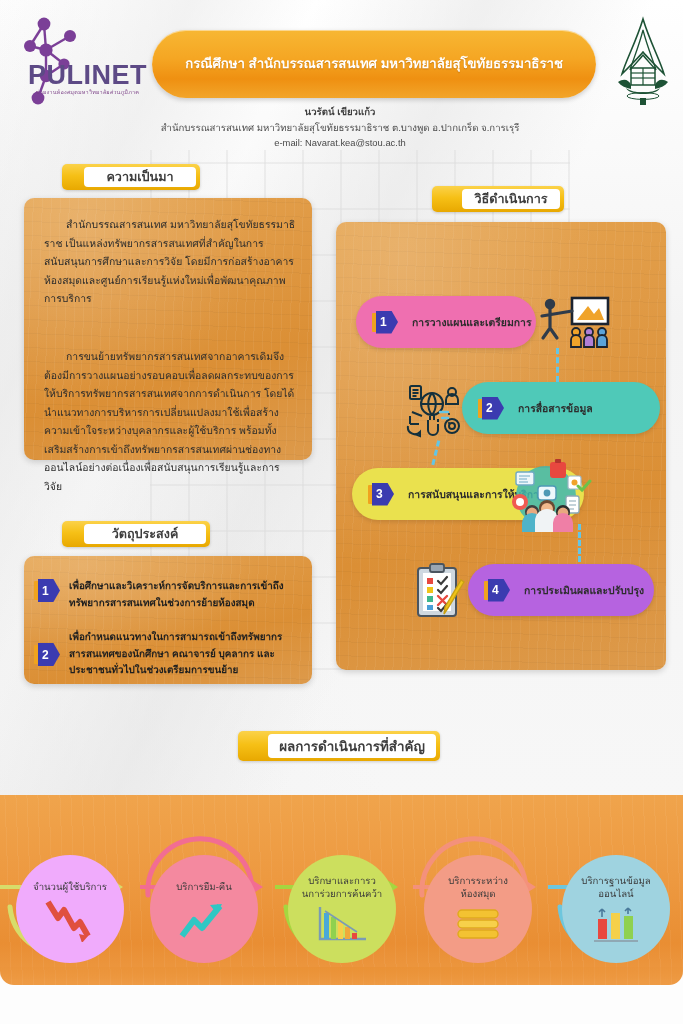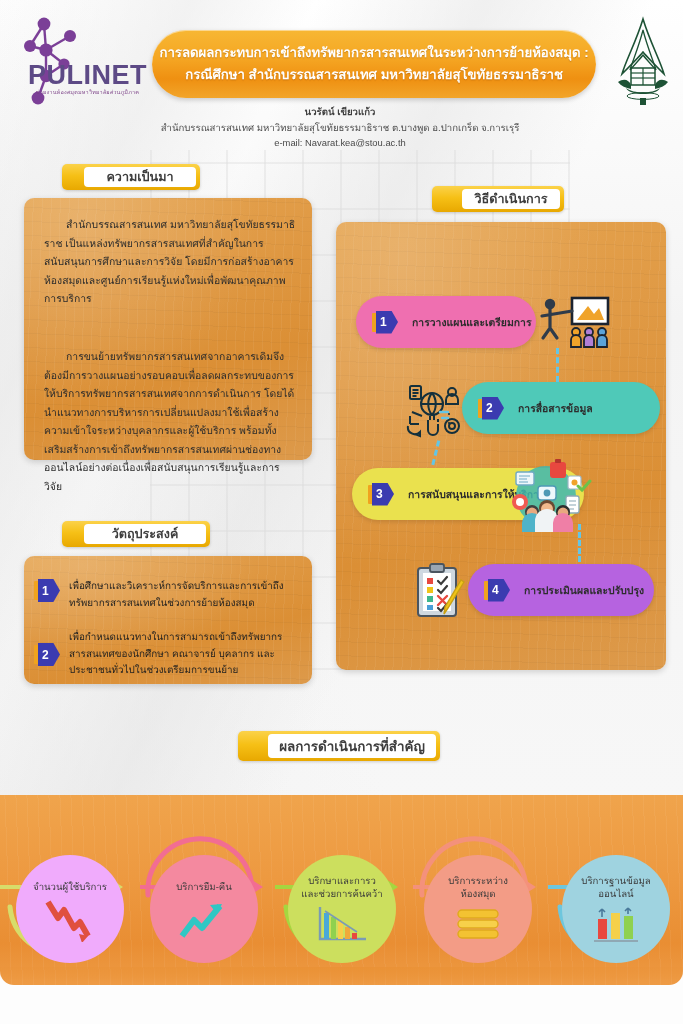--- a/index.html
+++ b/index.html
@@ -99,21 +99,21 @@
     position:relative;width:26px;height:23px;flex:0 0 26px;margin-top:1px;
   }
   .pent .tagL{position:absolute;left:0;top:2px;width:6px;height:19px;background:#f0a31e;border-radius:1px;}
   .pent .body{
     position:absolute;left:4px;top:0;width:22px;height:23px;
     background:#3b3bb0;
     clip-path:polygon(0 0,70% 0,100% 50%,70% 100%,0 100%);
     display:flex;align-items:center;justify-content:flex-start;padding-left:4px;
     box-sizing:border-box;color:#fff;font-size:12px;font-weight:bold;
   }
-  .obj-txt{color:#1f1f1f;font-size:9.9px;line-height:1.68;margin-left:9px;}
+  .obj-txt{color:#1f1f1f;font-size:9.9px;line-height:1.68;margin-left:9px;font-weight:bold;}
 
   
   .step{
     position:absolute;border-radius:30px;display:flex;align-items:center;
     box-shadow:0 2px 4px rgba(0,0,0,.12);
   }
   .step .pent{margin-left:16px;margin-top:0;}
   .step .lbl{
     margin-left:14px;color:#2d2d2d;font-size:10.4px;font-weight:bold;
     white-space:nowrap;
@@ -165,21 +165,20 @@
         <circle cx="56" cy="50" r="5.6"></circle>
           <circle cx="38" cy="62" r="6.2"></circle>
         <circle cx="30" cy="84" r="6.4"></circle>
       </g>
     </svg>
   </div>
   <div class="logo-cap">PULINET</div>
   <div class="logo-sub">ข่ายงานห้องสมุดมหาวิทยาลัยส่วนภูมิภาค</div>
 
   <div class="title-banner">
-    <div class="title-line">การลดผลกระทบการเข้าถึงทรัพยากรสารสนเทศในระหว่างการย้ายห้องสมุด :</div>
     <div class="title-line">กรณีศึกษา  สำนักบรรณสารสนเทศ มหาวิทยาลัยสุโขทัยธรรมาธิราช</div>
   </div>
 
   <div class="emblem">
     <svg width="62" height="92" viewBox="0 0 62 92">
       <path d="M31 3 C24 26 14 44 10 58 C20 48 26 42 31 36 C36 42 42 48 52 58 C48 44 38 26 31 3 Z" fill="none" stroke="#1d5235" stroke-width="1.6"></path>
       <path d="M31 14 C27 30 21 44 18 54 C24 47 28 43 31 39 C34 43 38 47 44 54 C41 44 35 30 31 14 Z" fill="none" stroke="#1d5235" stroke-width="1.3"></path>
       <rect x="19" y="52" width="24" height="17" fill="none" stroke="#1d5235" stroke-width="1.5"></rect>
       <line x1="19" y1="57" x2="43" y2="57" stroke="#1d5235" stroke-width="1.2"></line>
       <line x1="19" y1="62" x2="43" y2="62" stroke="#1d5235" stroke-width="1.2"></line>
@@ -387,21 +386,21 @@
   <div class="circ" style="left:150px;top:855px;width:108px;height:108px;background:#f4899f;">
     <div class="ct">บริการยืม-คืน</div>
     <svg width="56" height="44" viewBox="0 0 56 44" style="margin-top:4px;">
       <path d="M6 38 L18 22 L26 30 L44 8" stroke="#2fc7c4" stroke-width="6" fill="none" stroke-linejoin="round"></path>
       <path d="M46 6 l-12 1 7 9 z" fill="#2fc7c4"></path>
     </svg>
   </div>
 
   <div class="circ" style="left:288px;top:855px;width:108px;height:108px;background:#ccdf5e;padding-top:20px;">
     <div class="ct">บริกษาและการว</div>
-    <div class="ct">และช่วยการค้นคว้า</div>
+    <div class="ct">นการ่วยการค้นคว้า</div>
     <svg width="52" height="38" viewBox="0 0 52 38" style="margin-top:4px;">
       <path d="M4 2 V34 H50" stroke="#7a9bb5" stroke-width="2.4" fill="none"></path>
       <rect x="8" y="8" width="5" height="26" fill="#4aa8d8"></rect>
       <rect x="15" y="12" width="5" height="22" fill="#8fd14f"></rect>
       <rect x="22" y="16" width="5" height="18" fill="#f5d04a"></rect>
       <rect x="29" y="22" width="5" height="12" fill="#f0a93a"></rect>
       <rect x="36" y="28" width="5" height="6" fill="#e8483f"></rect>
       <path d="M9 6 L41 27" stroke="#7a9bb5" stroke-width="1.6" fill="none"></path>
     </svg>
   </div>

